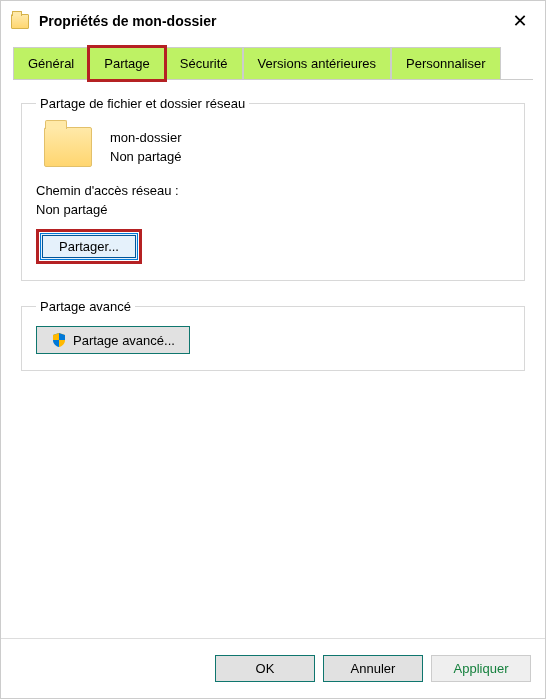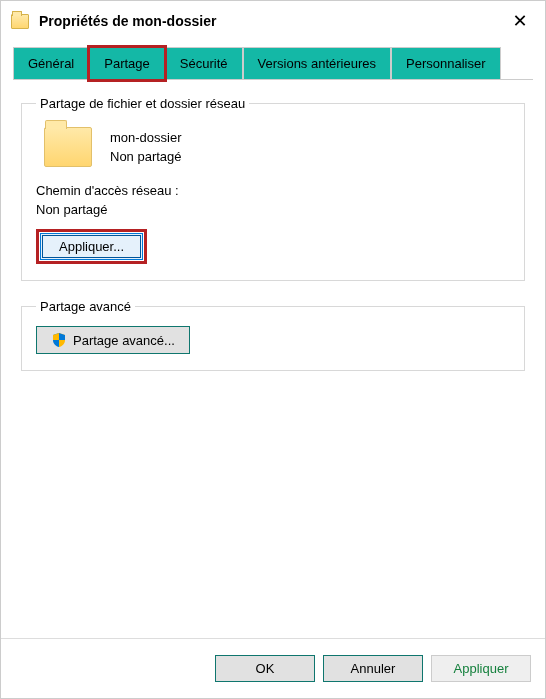--- a/index.html
+++ b/index.html
@@ -52,21 +52,21 @@
     .tabstrip {
       display: flex;
       border-bottom: 1px solid #ccc;
       margin: 6px 12px 0 12px;
       position: relative;
     }
     .tab {
       padding: 8px 14px;
       border: 1px solid #ccc;
       border-bottom: none;
-      background: #14b8a6;
+      background: #bef264;
       position: relative;
       cursor: pointer;
       font-size: 13px;
     }
     .tab.active {
       border-bottom: 1px solid #fff;
       margin-bottom: -1px;
     }
     .tab.highlight {
       outline: 3px solid #b52123;
@@ -191,21 +191,21 @@
     <div class="folder-row">
       <div class="folder-big"></div>
       <div class="folder-info">
         <div>mon-dossier</div>
         <div>Non partagé</div>
       </div>
     </div>
     <div class="path-label">Chemin d'accès réseau :</div>
     <div class="path-value">Non partagé</div>
     <span class="hl-border">
-      <button class="btn focused">Appliquer...</button>
+      <button class="btn focused">Partager...</button>
     </span>
   </fieldset>
 
   <fieldset>
     <legend>Partage avancé</legend>
     <button class="btn btn-shield">
       <svg class="shield" viewBox="0 0 16 16">
         <path d="M8 1 L14 3 V8 C14 12 11 14.5 8 15 V1 Z" fill="#ffb900"></path>
         <path d="M8 1 L2 3 V8 C2 12 5 14.5 8 15 V1 Z" fill="#0078d7"></path>
         <path d="M8 1 L14 3 V8 H8 Z" fill="#0078d7"></path>

